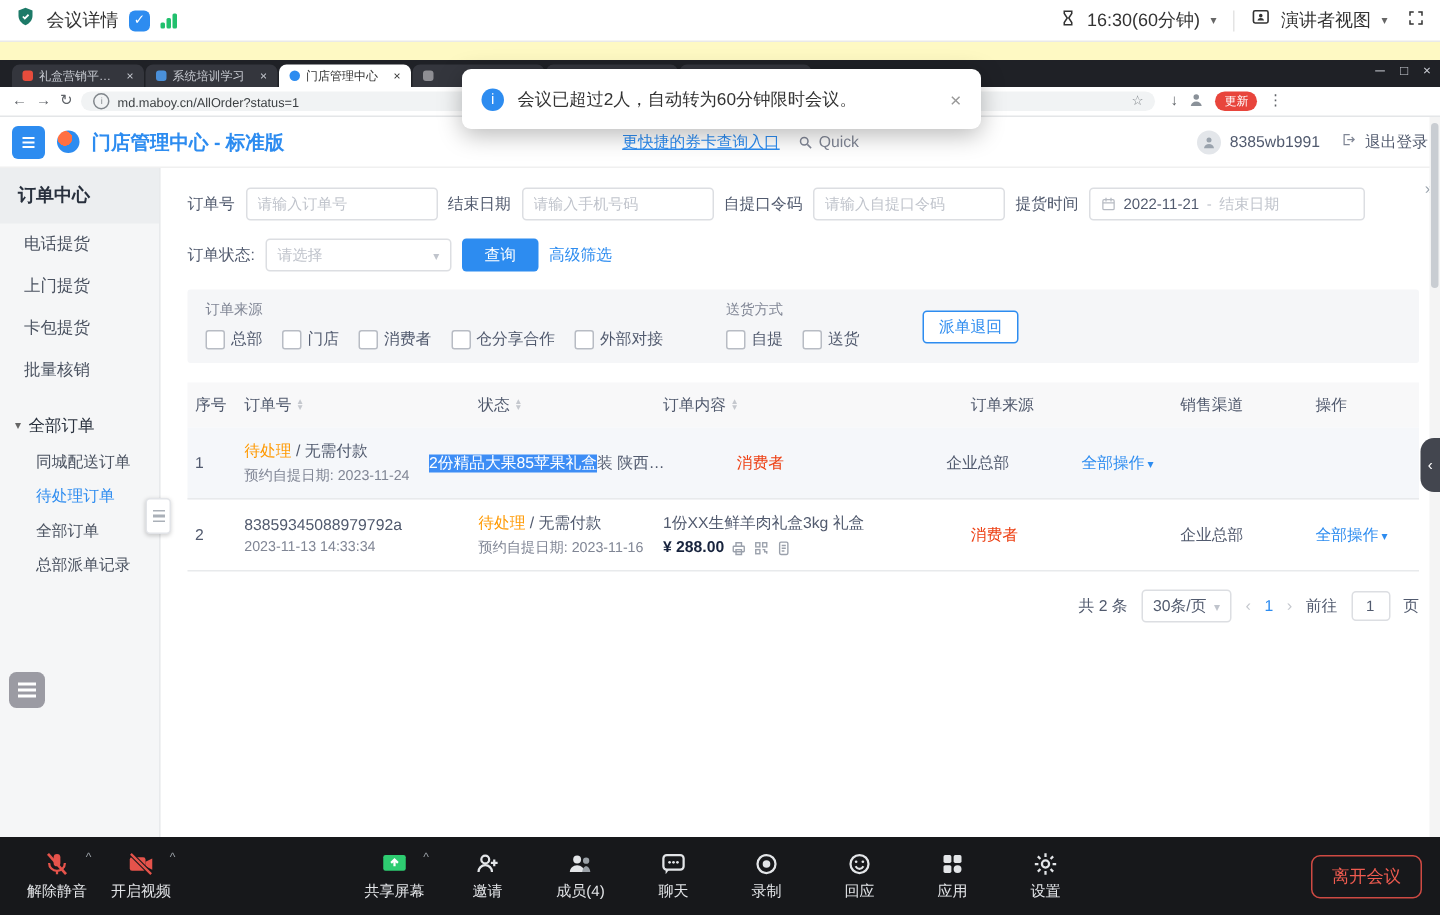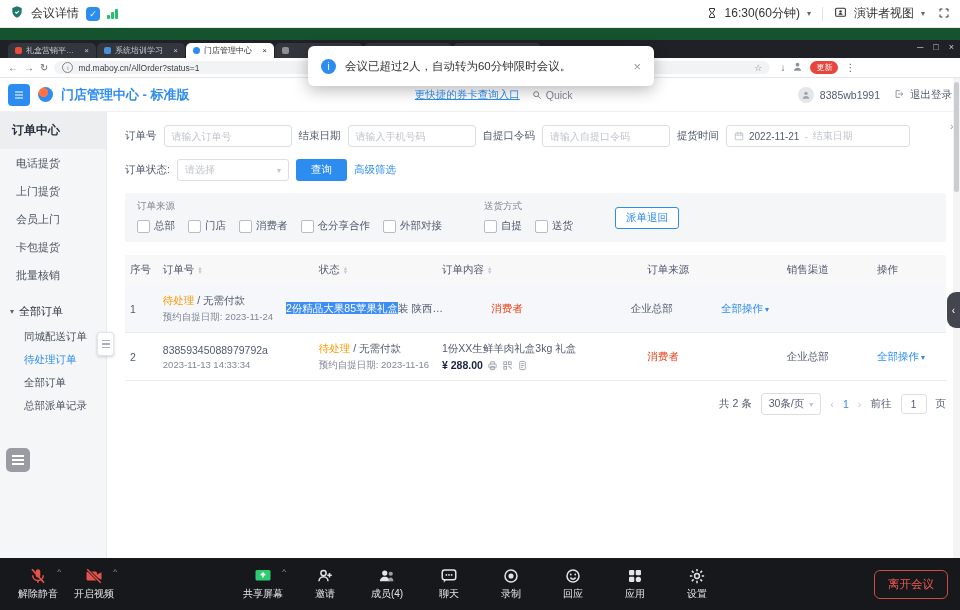--- a/index.html
+++ b/index.html
@@ -1,17 +1,17 @@
 <!DOCTYPE html>
 <html><head>
 <meta charset="utf-8">
 <style>
   html,body{margin:0;padding:0;background:#000;}
   body{font-family:"Liberation Sans","DejaVu Sans",sans-serif;}
-  .stage{position:relative;width:960px;height:610px;background:#14532d;overflow:hidden;}
+  .stage{position:relative;width:960px;height:610px;background:#fef9c3;overflow:hidden;}
 
   
   .mtop{position:absolute;top:0;left:0;right:0;height:28px;background:#fff;display:flex;align-items:center;justify-content:space-between;padding:0 10px;box-sizing:border-box;border-bottom:1px solid #e9e9e9;}
   .hgroup{display:flex;align-items:center;gap:7px;}
   .mtop .t{font-size:12px;color:#333;}
   .badge-check{width:14px;height:14px;border-radius:4px;background:#2d8cf0;color:#fff;font-size:9px;display:flex;align-items:center;justify-content:center;}
   .sig{display:flex;align-items:flex-end;gap:1.5px;height:11px;}
   .sig i{width:2.5px;background:#21c06d;display:block;border-radius:1px;}
   .caret-dn{font-size:8px;color:#666;}
   .vdiv{width:1px;height:14px;background:#e4e4e4;margin:0 4px;}
@@ -59,21 +59,21 @@
 
   
   .main{flex:1;padding:13px 14px 0 18px;box-sizing:border-box;position:relative;min-width:0;}
   .collapse-btn{position:absolute;top:8px;right:4px;color:#9aa3ad;font-size:11px;}
   .frow{display:flex;align-items:center;gap:7px;margin-bottom:12px;font-size:10.5px;color:#515a6e;flex-wrap:nowrap;}
   .flabel{white-space:nowrap;}
   .inp{height:22px;border:1px solid #dcdee2;border-radius:3px;font-size:10px;padding:0 7px;color:#515a6e;width:128px;box-sizing:border-box;background:#fff;font-family:inherit;outline:none;}
   .inp::placeholder{color:#c0c4cc;}
   .datebox{height:22px;border:1px solid #dcdee2;border-radius:3px;display:flex;align-items:center;gap:5px;padding:0 7px;font-size:10px;width:184px;box-sizing:border-box;background:#fff;}
   .datebox .ph{color:#c0c4cc;}
-  .selbox{height:22px;border:1px solid #dcdee2;border-radius:3px;display:flex;align-items:center;justify-content:space-between;padding:0 7px;font-size:10px;color:#c0c4cc;width:112px;box-sizing:border-box;background:#fff;}
+  .selbox{height:22px;border:1px solid #dcdee2;border-radius:3px;display:flex;align-items:center;justify-content:space-between;padding:0 7px;font-size:10px;color:#c0c4cc;width:124px;box-sizing:border-box;background:#fff;}
   .btn-primary{height:22px;background:#2d8cf0;color:#fff;border:none;border-radius:3px;font-size:10.5px;padding:0 15px;font-family:inherit;}
   .link{color:#2d8cf0;font-size:10.5px;text-decoration:none;}
   .panel{background:#f5f6f8;border-radius:2px;padding:7px 12px 9px;display:flex;gap:42px;margin-bottom:13px;align-items:flex-start;}
   .plabel{font-size:9.5px;color:#808695;margin-bottom:6px;}
   .cbrow{display:flex;gap:13px;align-items:center;}
   .cb{display:flex;gap:4px;align-items:center;font-size:10.5px;color:#515a6e;cursor:pointer;white-space:nowrap;}
   .cbbox{width:11px;height:11px;border:1px solid #b8bcc4;border-radius:2px;background:#fff;flex:none;}
   .btn-outline{height:22px;background:#fff;color:#2d8cf0;border:1px solid #2d8cf0;border-radius:3px;font-size:10.5px;padding:0 10px;margin-top:7px;font-family:inherit;}
 
   
@@ -268,21 +268,20 @@
           <a href="#" style="color:#515a6e;text-decoration:none">退出登录</a>
         </div>
       </div>
 
       <div class="pbody">
 
         <div class="sidebar">
           <div class="sb-title">订单中心</div>
           <div class="sb-item"><span>电话提货</span></div>
           <div class="sb-item"><span>上门提货</span></div>
-          <div class="sb-item"><span>会员上门</span></div>
           <div class="sb-item"><span>卡包提货</span></div>
           <div class="sb-item"><span>批量核销</span></div>
           <div class="sb-group">
             <span class="caret-dn">▾</span>
             <span>全部订单</span>
           </div>
           <div class="sb-child"><span>同城配送订单</span></div>
           <div class="sb-child active"><span>待处理订单</span></div>
           <div class="sb-child"><span>全部订单</span></div>
           <div class="sb-child"><span>总部派单记录</span></div>

